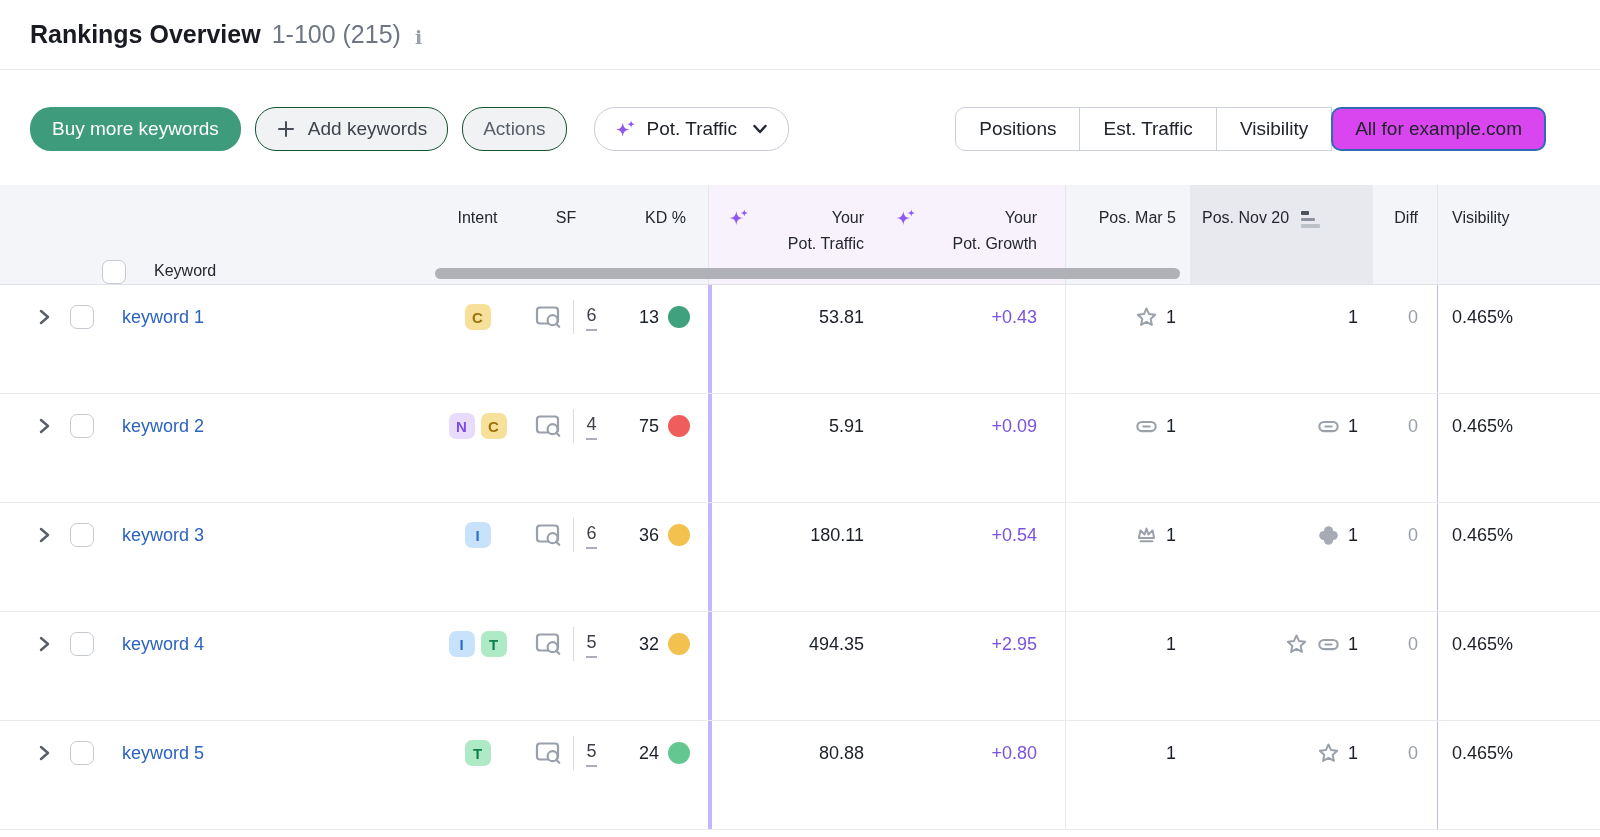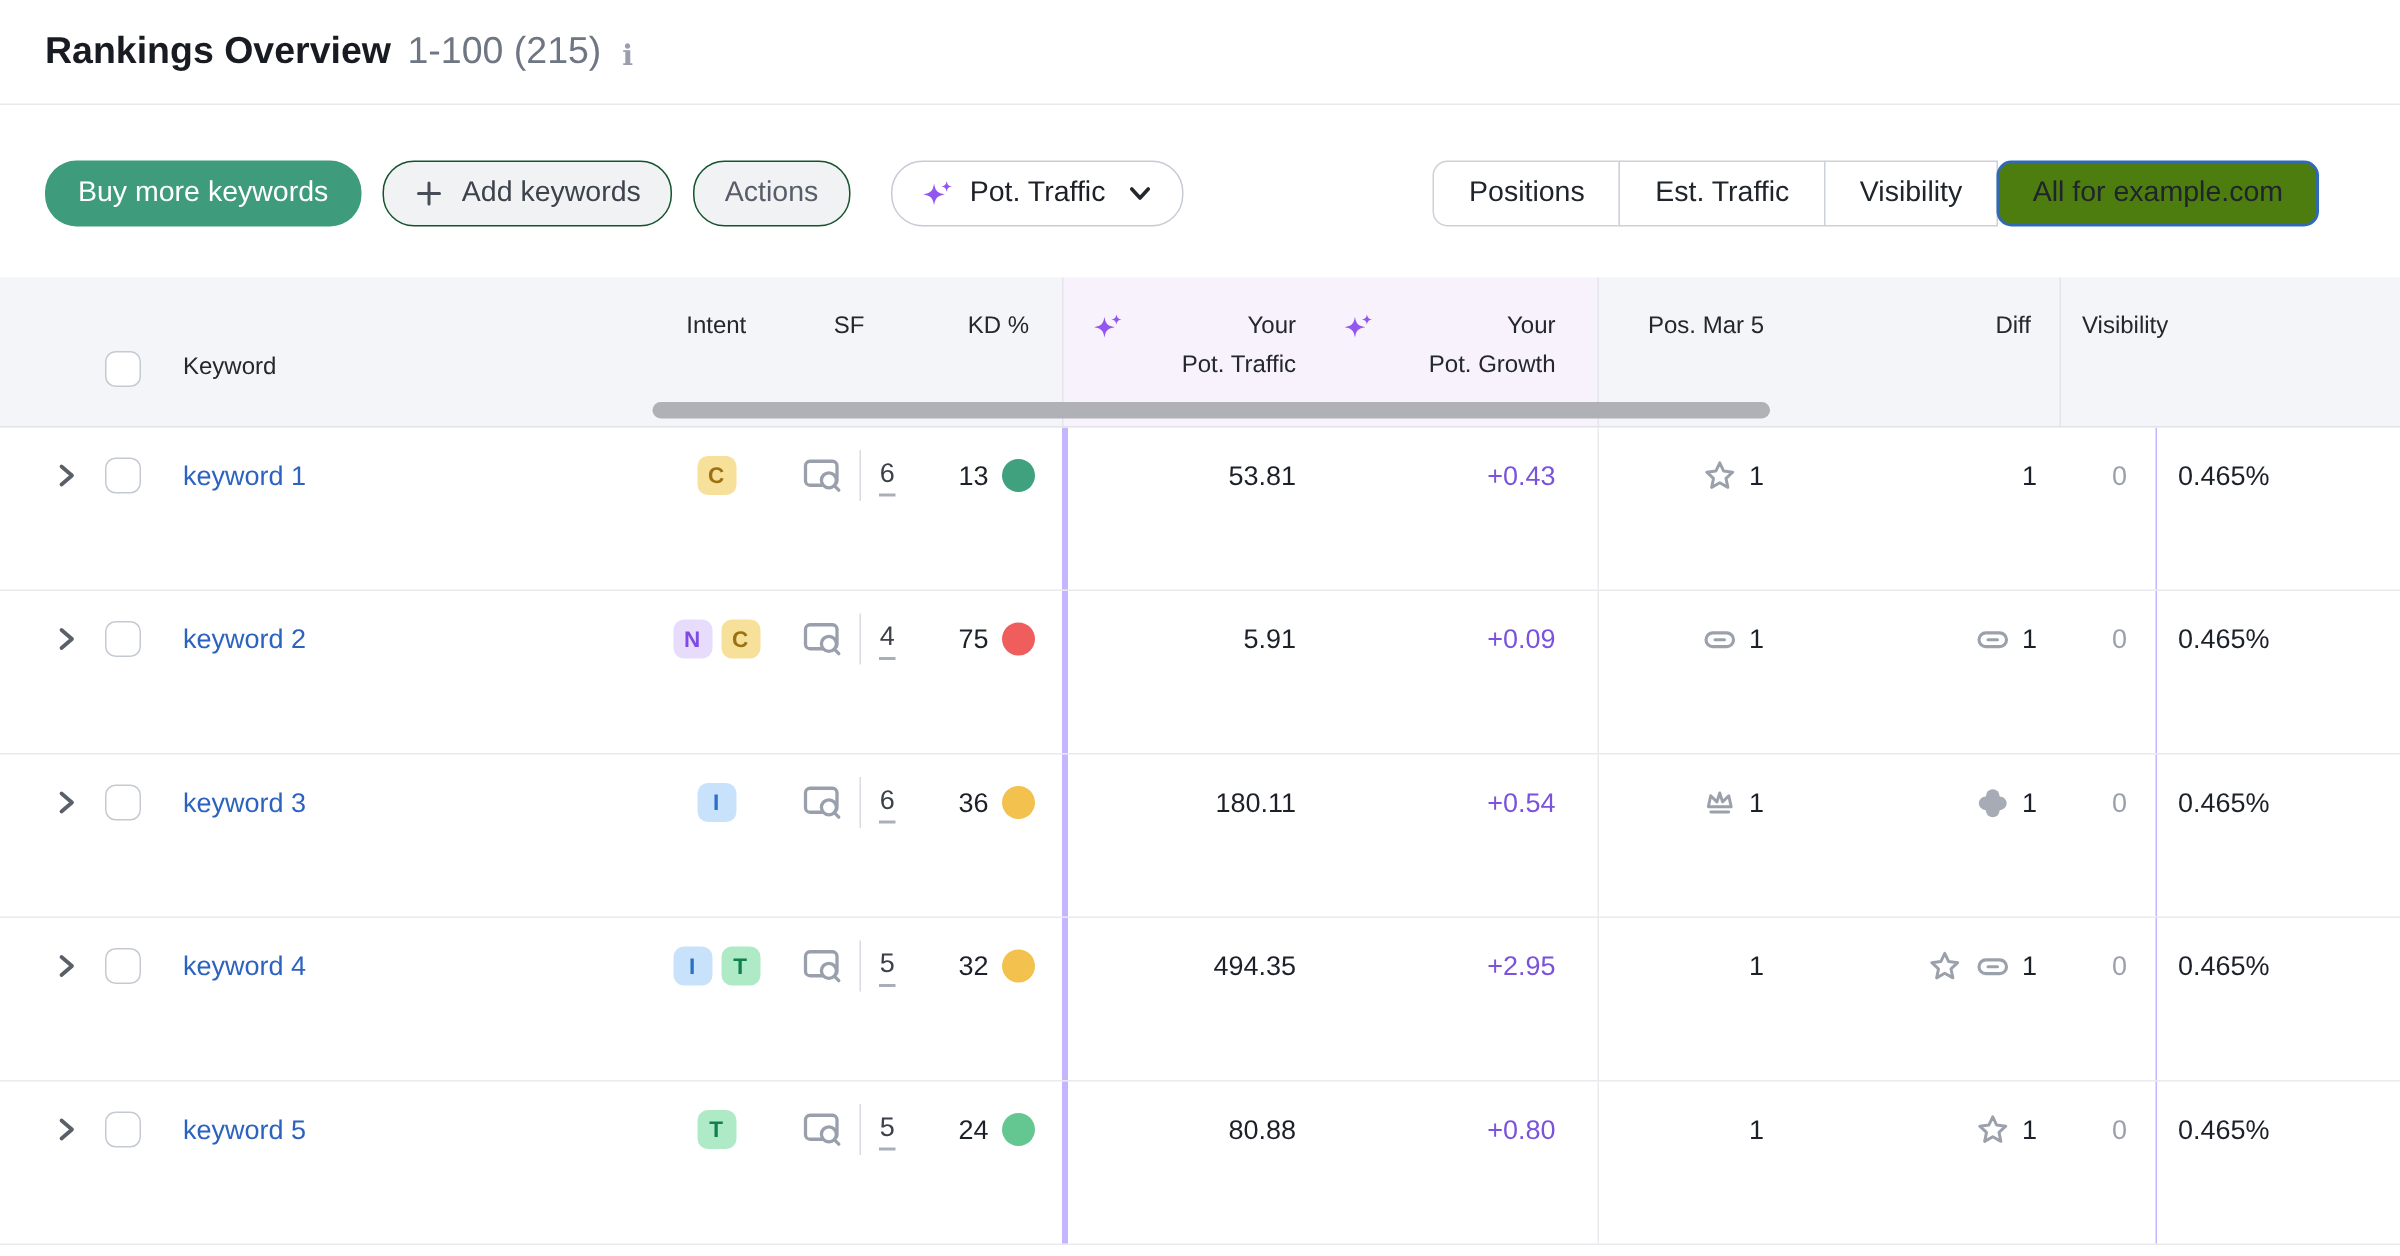--- a/index.html
+++ b/index.html
@@ -22,26 +22,26 @@
   .btn-secondary{background:#f1f2f4;border:1px solid #14532d;color:#3d434d;padding:0 20px;margin-left:14px;}
   .btn-secondary .plus{margin-right:12px;display:inline-flex;}
   .btn-actions{color:#575e6a;}
   .btn-dropdown{background:#fff;border:1px solid #c7cbd3;color:#1d2127;padding:0 18px;margin-left:27px;}
   .btn-dropdown .spark{display:inline-flex;margin-right:11px;}
   .btn-dropdown .chev{display:inline-flex;margin-left:13px;}
   .seg-group{display:flex;margin-left:auto;}
   .seg{height:44px;display:flex;align-items:center;padding:0 23px;font-size:19px;color:#20242b;
     background:#fff;border:1px solid #ccd0d7;margin-left:-1px;cursor:pointer;}
   .seg:first-child{border-top-left-radius:10px;border-bottom-left-radius:10px;margin-left:0;}
-  .seg.active{background:#4d7c0f;border:2px solid #306ab5;border-radius:10px;z-index:2;padding:0 22px;}
+  .seg.active{background:#d946ef;border:2px solid #306ab5;border-radius:10px;z-index:2;padding:0 22px;}
   
   .grid{display:grid;grid-template-columns:435px 85px 92px 96px 172px 185px 125px 183px 64px 163px;}
   .thead{height:100px;background:#f4f5f8;position:relative;margin-top:34px;border-bottom:1px solid #e1e3e8;}
   .th{padding-top:20px;font-size:16px;color:#24272e;line-height:26px;}
-  .th-key{display:flex;align-items:center;padding-left:70px;}
+  .th-key{display:flex;align-items:flex-end;padding-left:70px;margin-left:32px;}
   .th-key .cb{margin-top:3px;}
   .th-key .lbl{margin-left:28px;}
   .th-intent{text-align:center;}
   .th-sf{text-align:center;}
   .th-kd{text-align:right;padding-right:22px;}
   .th-purple{background:#f7f2fb;display:flex;align-items:flex-start;}
   .th-traffic{border-left:1px solid #e7e4ee;padding-left:18px;padding-right:16px;}
   .th-growth{padding-left:14px;padding-right:28px;}
   .th-purple .spark{margin-top:3px;}
   .th-purple .two-line{flex:1;text-align:right;}
@@ -163,20 +163,28 @@
           </svg>
       </span>
       <span class="two-line">
         <span>Your</span><br>
         <span>Pot. Growth</span>
       </span>
     </div>
 
     <div class="th th-jun">Pos. Mar 5</div>
 
+    <div class="th th-nov">
+      <span>Pos. Nov 20</span>
+      <span class="sort">
+          <i class="b1"></i>
+          <i class="b2"></i>
+          <i class="b3"></i>
+        </span>
+    </div>
 
     <div class="th th-diff">Diff</div>
     <div class="th th-vis">Visibility</div>
 
     <div class="hscroll"></div>
   </div>
 
   <div id="tbody">
       <div class="trow grid">
         <div class="cell c-key">

